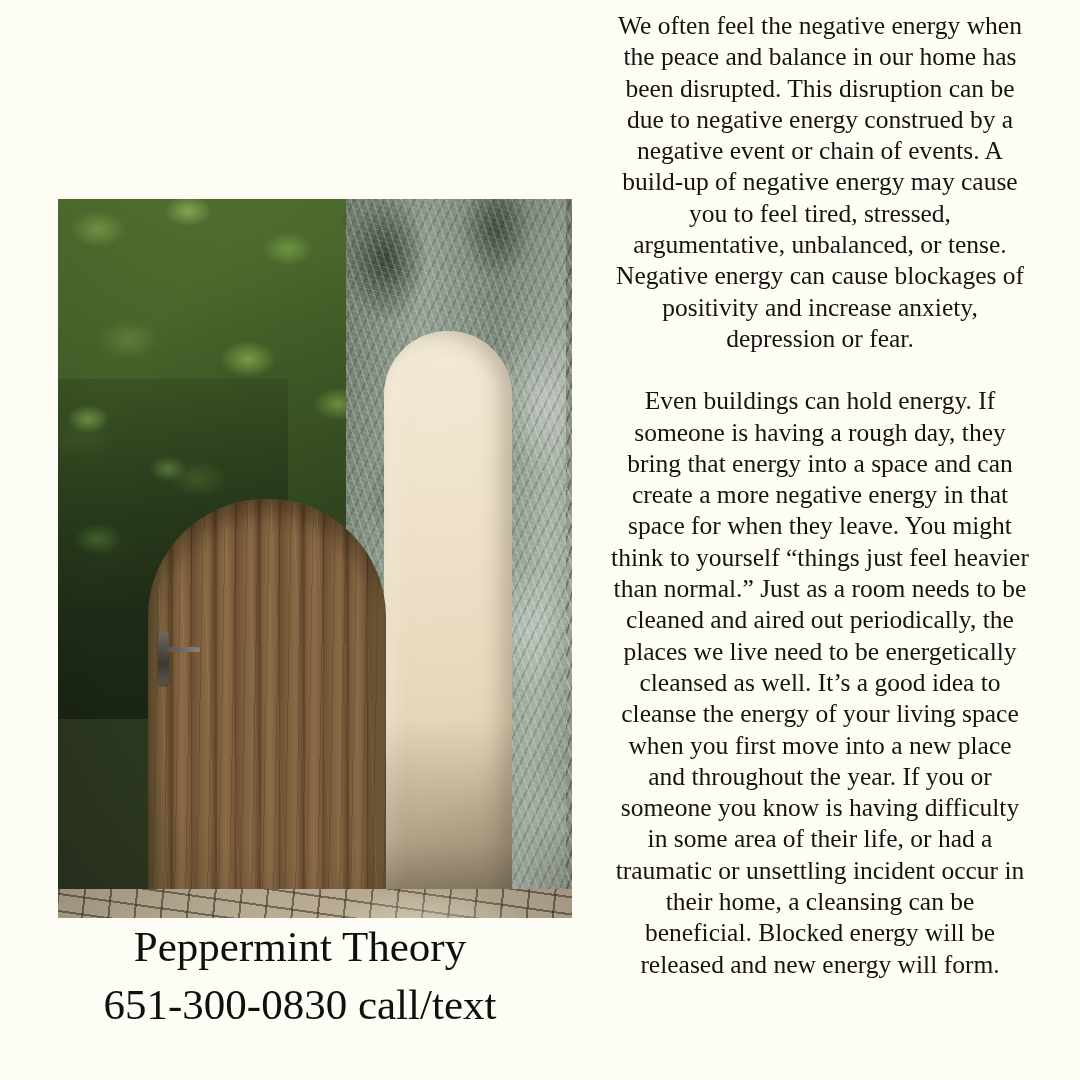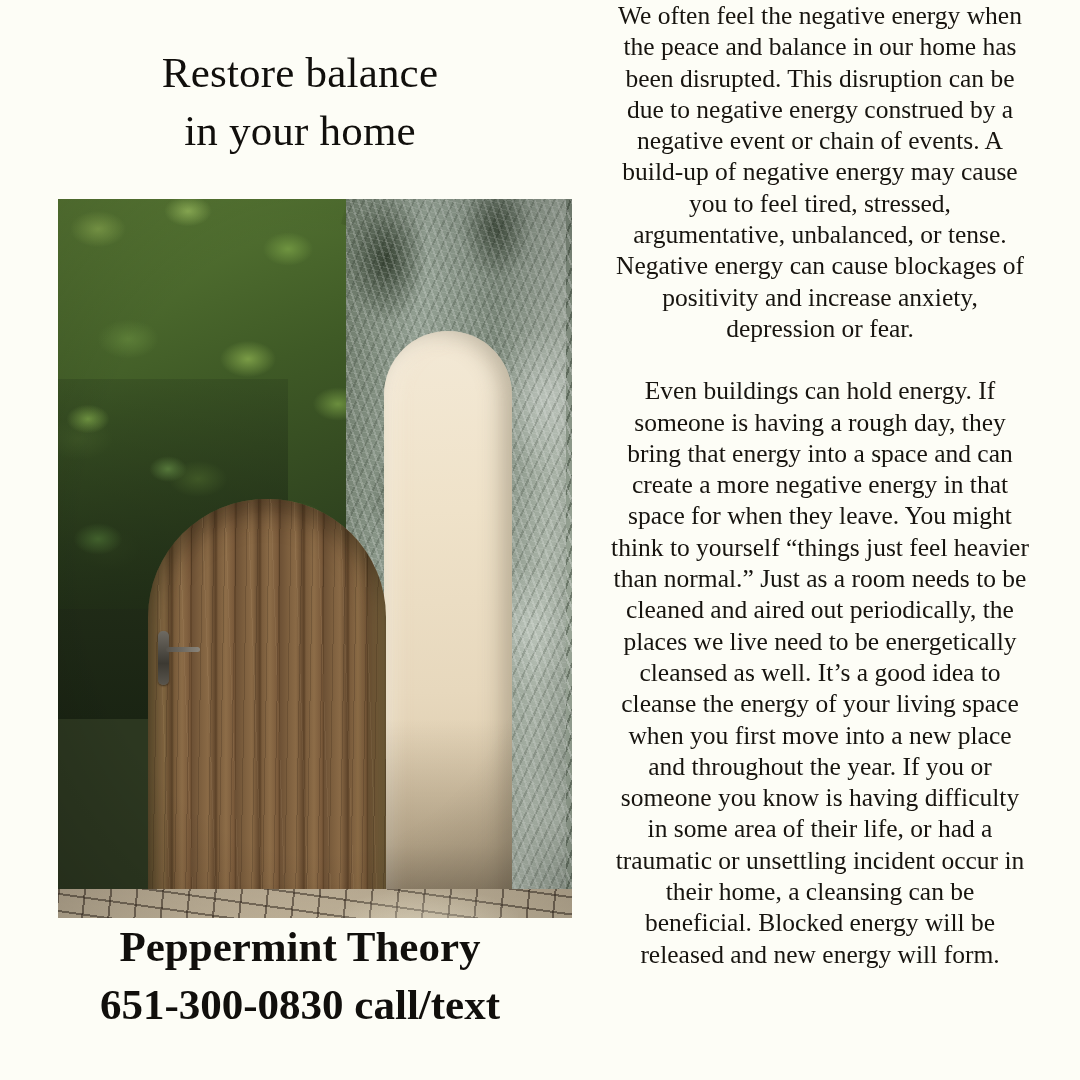--- a/index.html
+++ b/index.html
@@ -165,47 +165,43 @@
   }
   .vignette{
     left:0;top:0;width:514px;height:719px;
     background:radial-gradient(ellipse 420px 560px at 50% 48%, rgba(0,0,0,0) 55%, rgba(0,0,0,.22) 100%);
   }
 
   .caption{
     position:absolute;left:0;top:918px;width:600px;
     text-align:center;font-size:43px;line-height:58px;color:#110f0c;
   }
-  .caption .ln{display:block;font-weight:bold;}
+  .caption .ln{display:block;}
 
   
   .right-col{
     position:absolute;left:600px;top:0;width:440px;height:1080px;
-    padding:0 10px 0 10px;box-sizing:border-box;
+    padding:10px 10px 0 10px;box-sizing:border-box;
   }
   .body-par{
     text-align:center;
     font-size:25.5px;
     line-height:31.3px;
     color:#17140f;
     margin:0;
   }
   .par-gap{height:31px;}
 </style>
 </head>
 <body style="background: rgb(253, 253, 246);">
 
 <div class="page">
 
   <div class="left-col">
 
-    <div class="headline">
-      <span class="ln">Restore balance</span>
-      <span class="ln">in your home</span>
-    </div>
 
     <div class="photo">
       <div class="layer sky"></div>
       <div class="layer foliage"></div>
       <div class="layer foliage2"></div>
       <div class="layer eave"></div>
       <div class="layer wall"></div>
       <div class="layer wall-speckle"></div>
       <div class="layer wall-far"></div>
       <div class="layer arch"></div>

